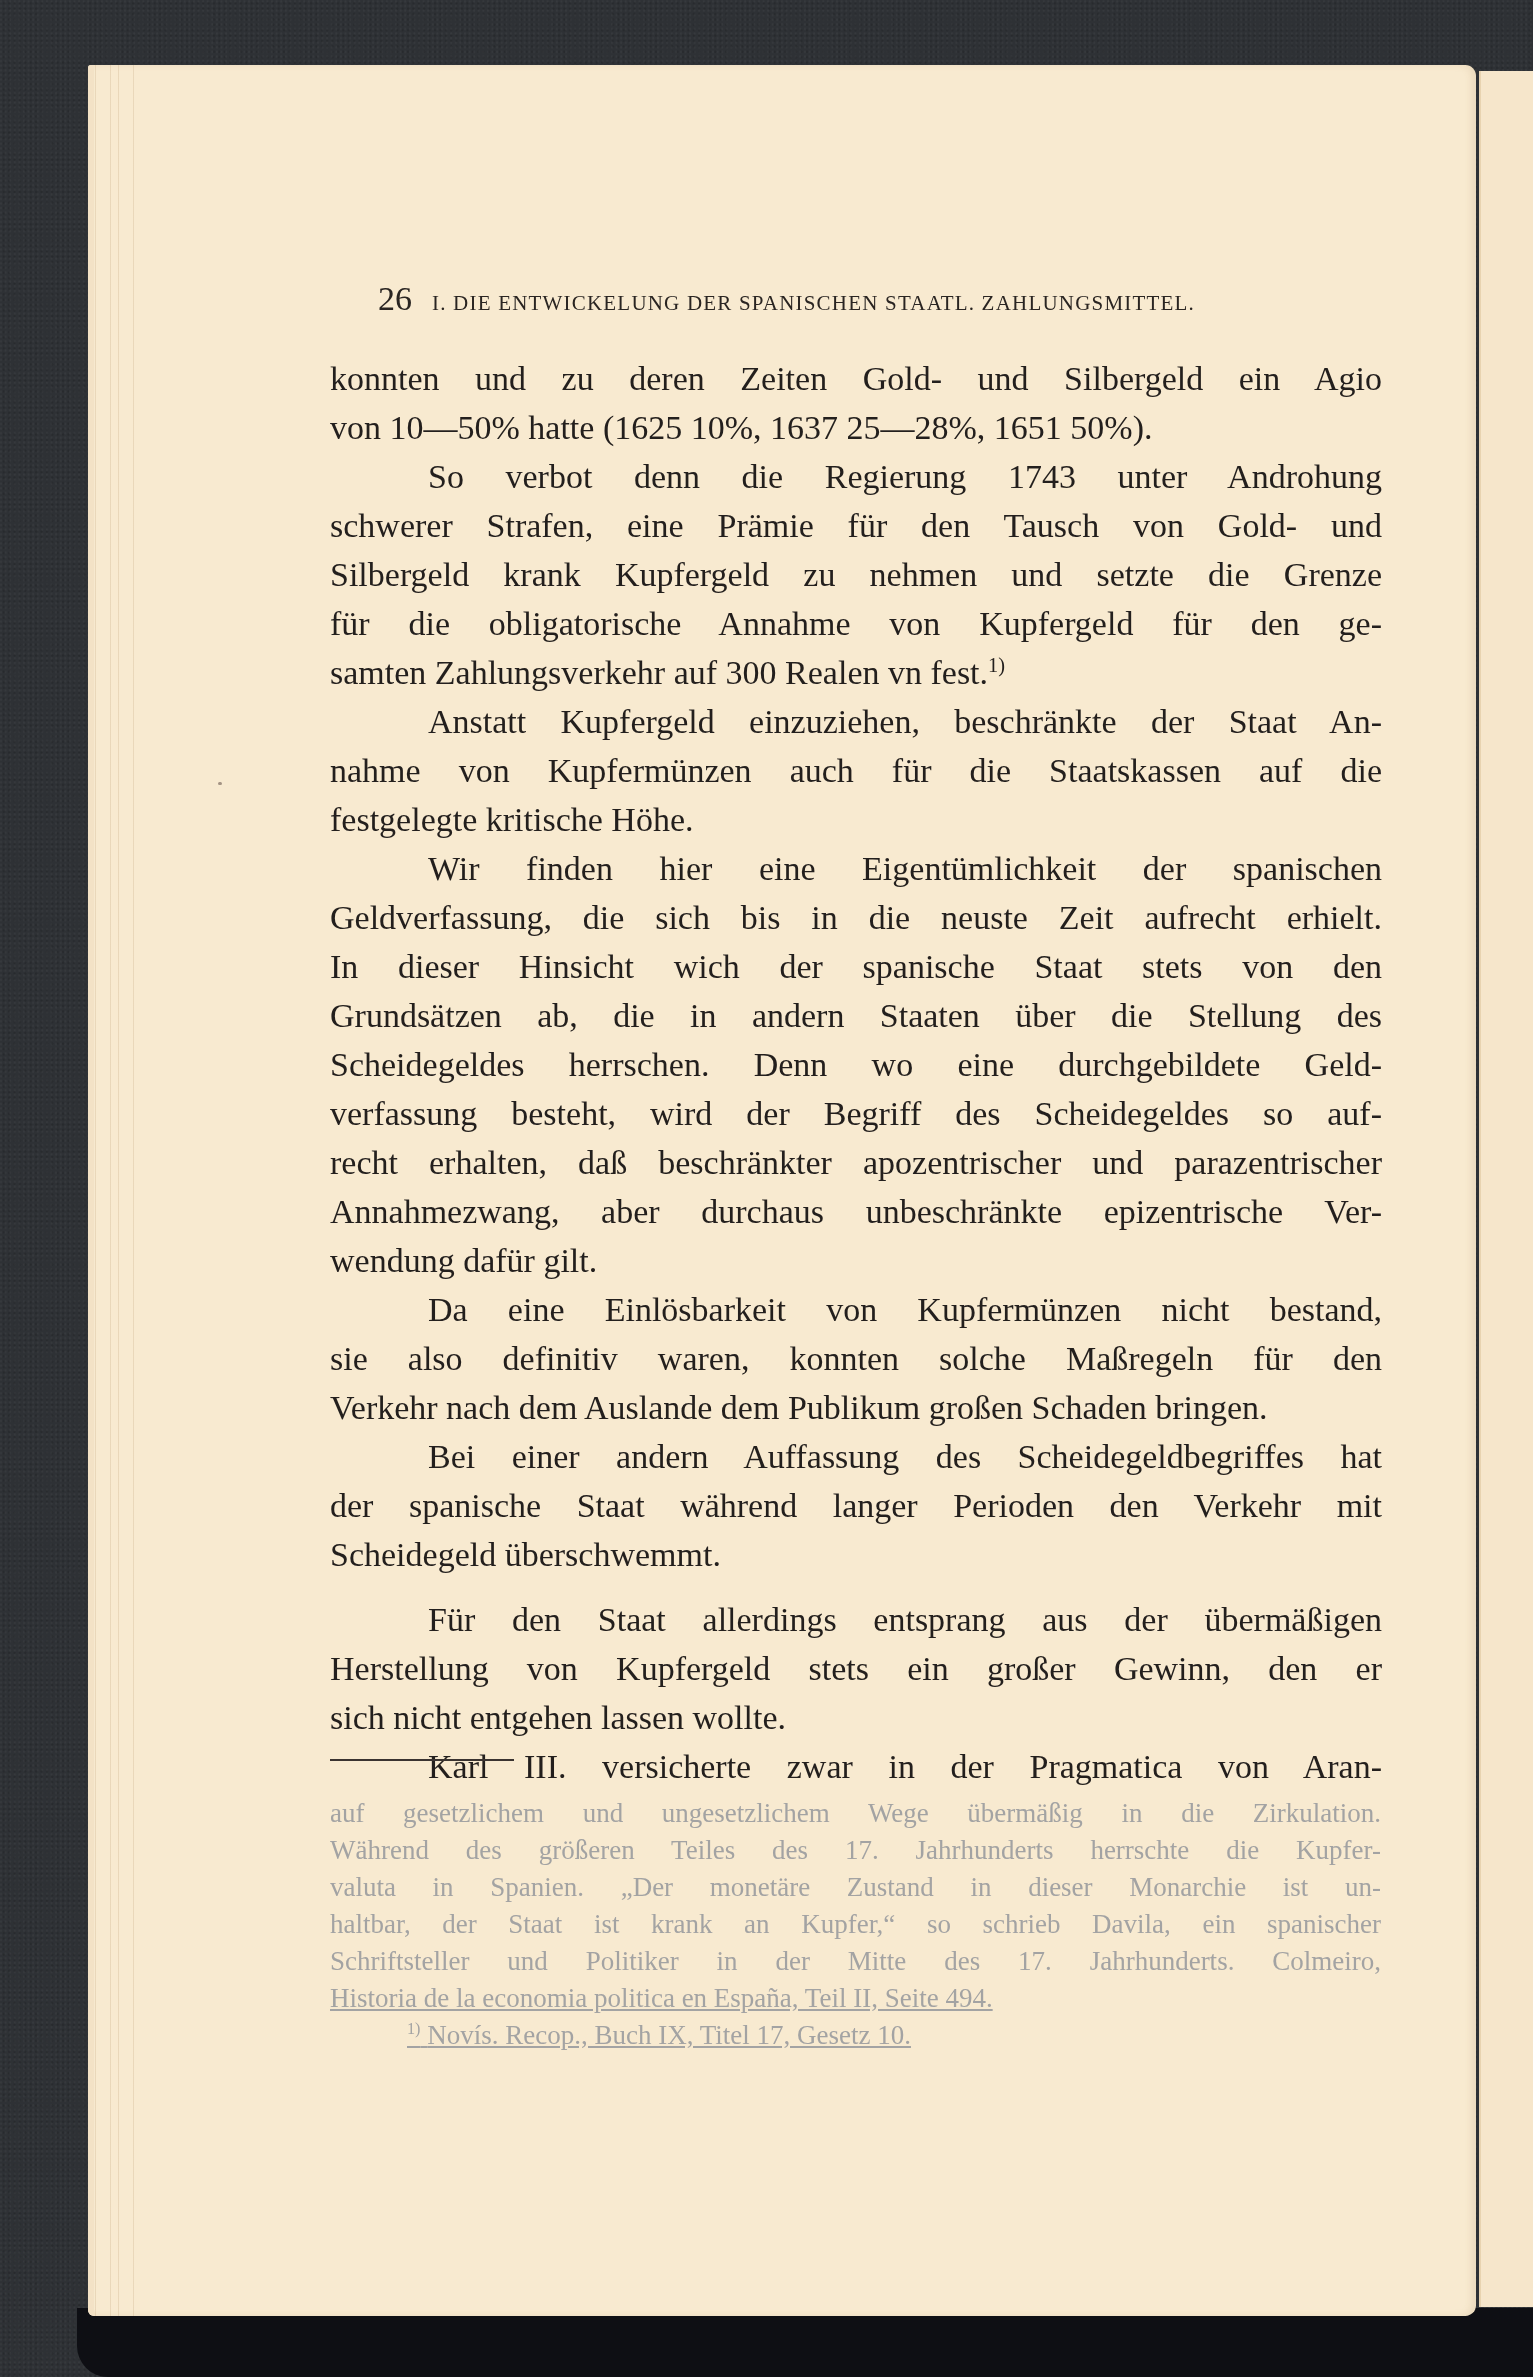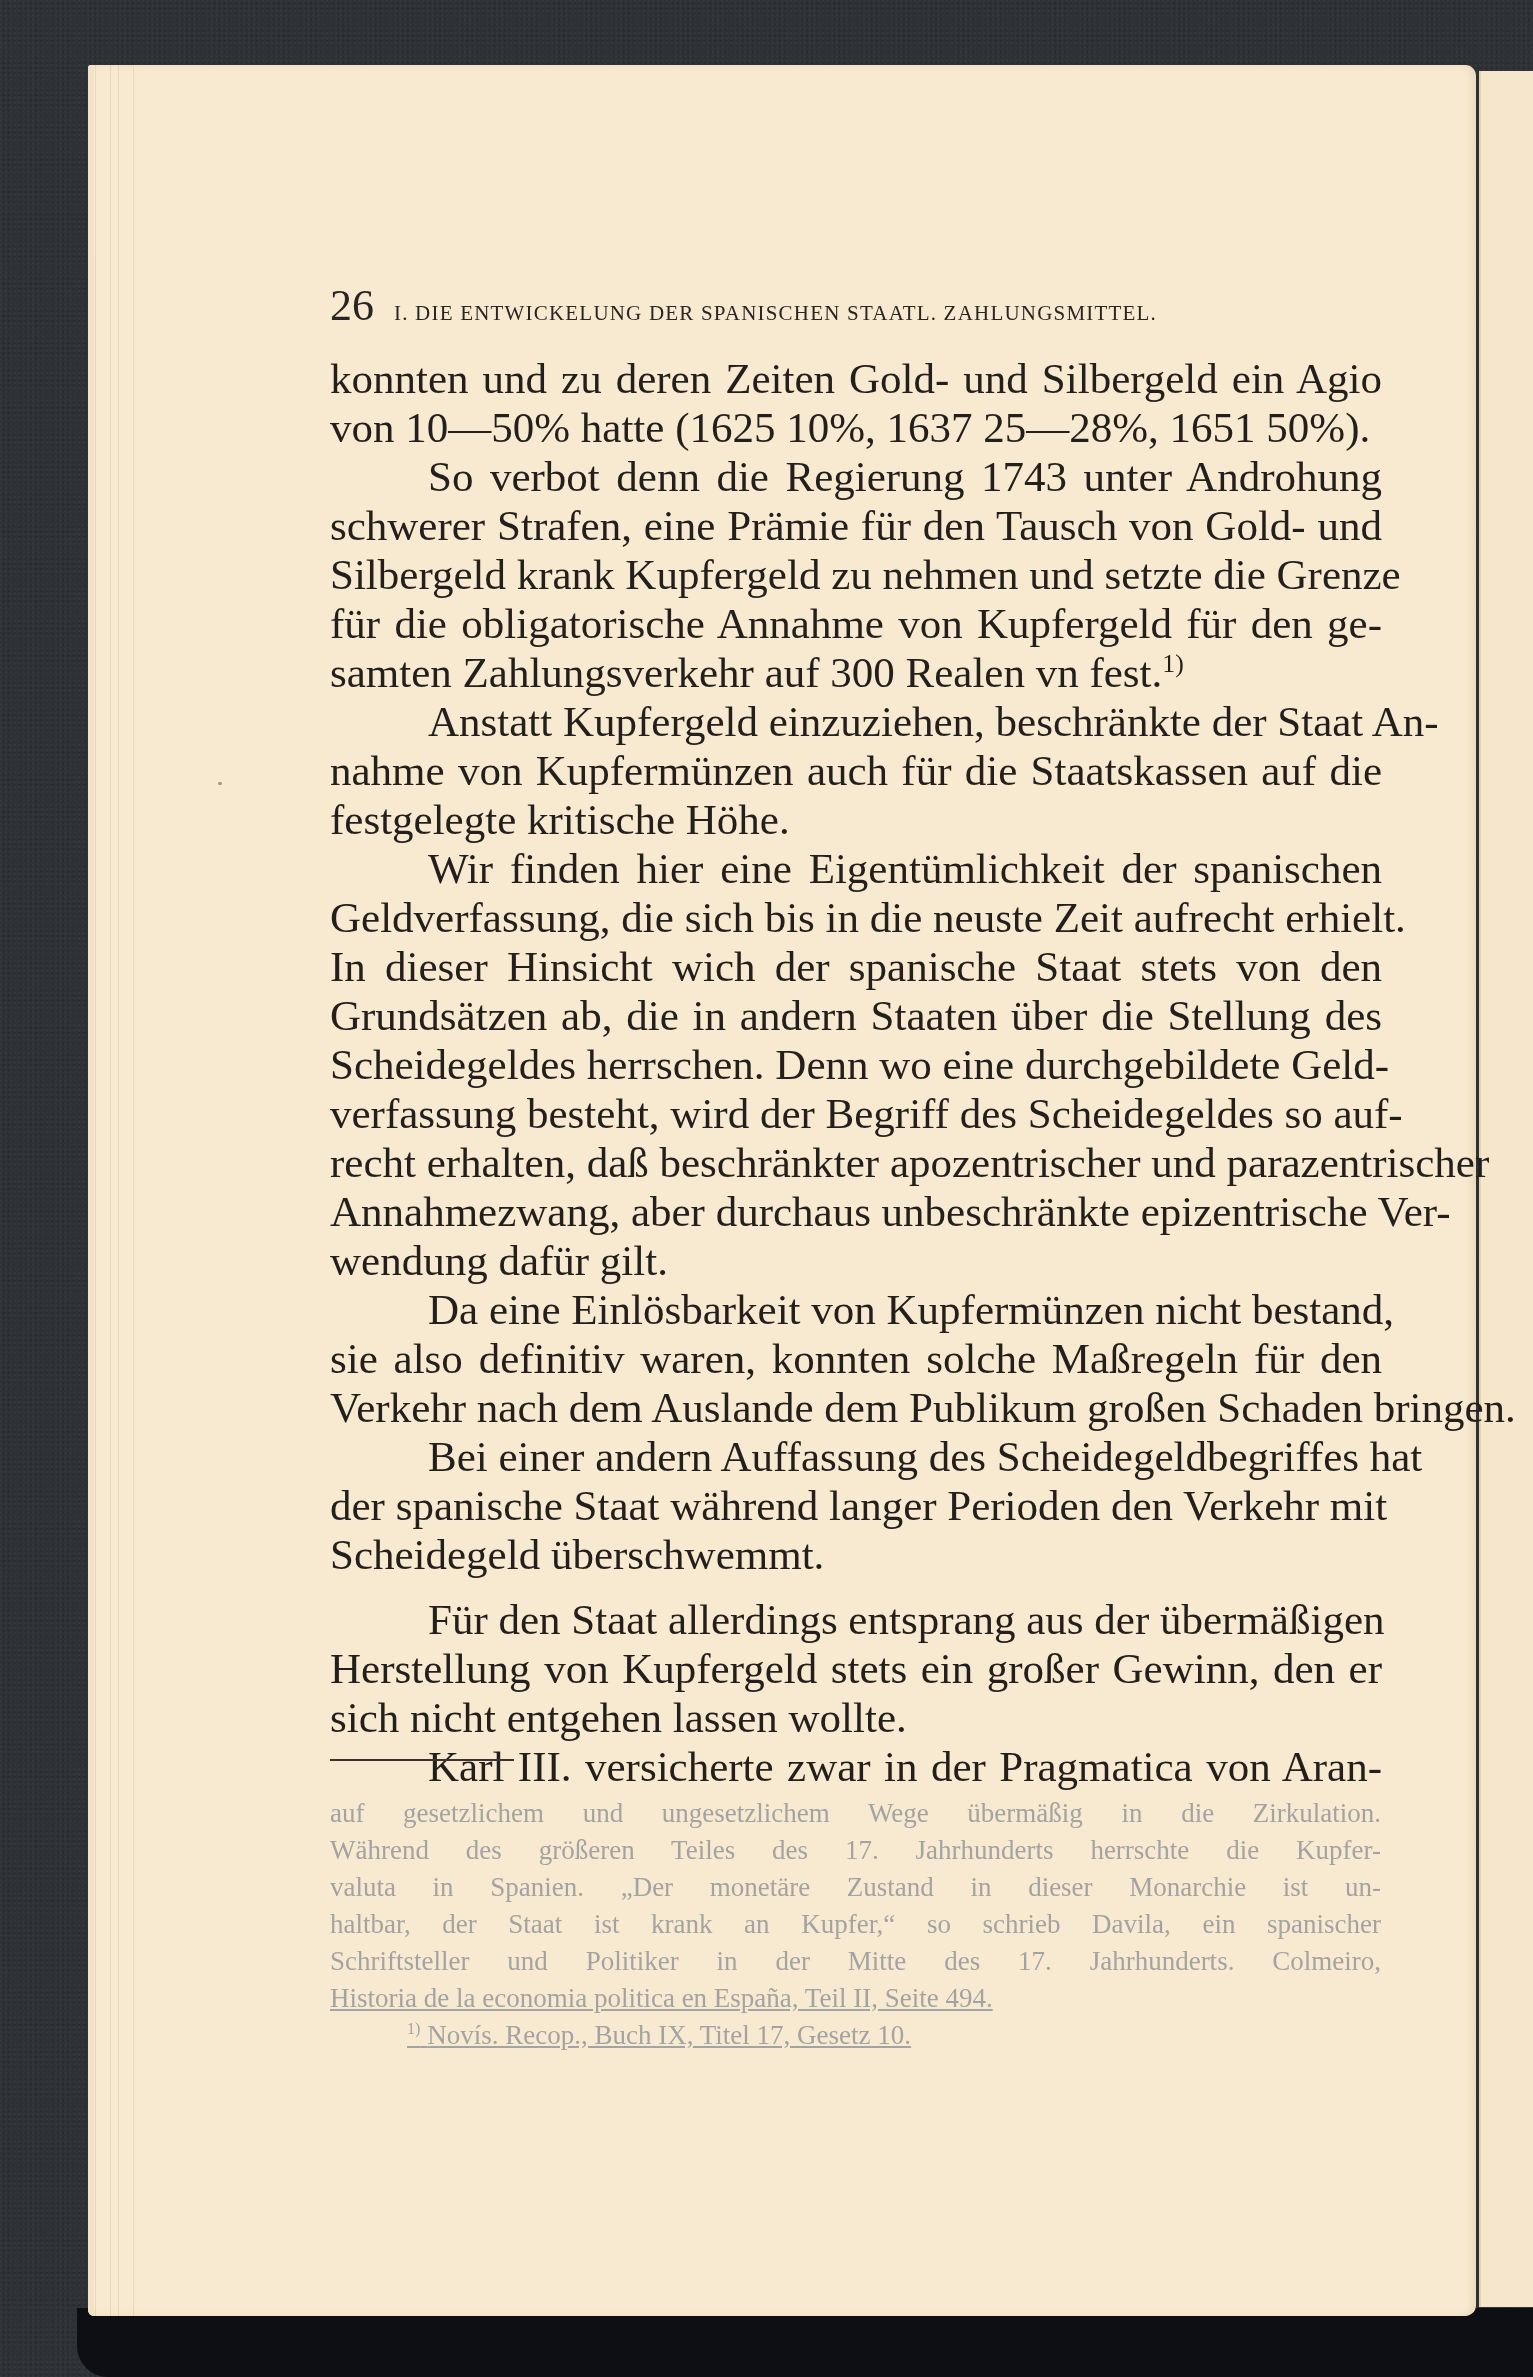--- a/index.html
+++ b/index.html
@@ -27,25 +27,25 @@
       background: repeating-linear-gradient(90deg, transparent 0 7px, rgba(190,160,120,0.25) 7px 7.7px);
     }
     .next-page {
       position: absolute; left: 1479px; top: 71px; width: 61px; height: 2236px;
       background: #f6e6cb; border-left: 2.3px solid #e8d3b0;
     }
     .header {
       position: absolute; left: 330px; top: 280px; width: 1058px;
       display: flex; align-items: baseline; color: #2a2522;
     }
-    .page-number { font-size: 44px; margin-right: 20px; }
+    .page-number { font-size: 34px; margin-right: 20px; margin-left: 48px; }
     .running-head { font-size: 21px; letter-spacing: 1.2px; text-transform: uppercase; }
     .body-text {
       position: absolute; left: 330px; top: 354px; width: 1052px;
-      color: #231f1d; font-size: 43px; line-height: 49px;
+      color: #231f1d; font-size: 34px; line-height: 49px;
       text-align: justify;
     }
     .body-text p { margin: 0; text-indent: 0; }
     .line { display: block; text-align: justify; text-align-last: justify; white-space: nowrap; overflow: visible; }
     .line.last { text-align-last: left; }
     .footnote-rule {
       position: absolute; left: 330px; top: 1759px; width: 184px; height: 2.3px; background: #3a3330;
     }
     .footnotes {
       position: absolute; left: 330px; top: 1795px; width: 1051px;

